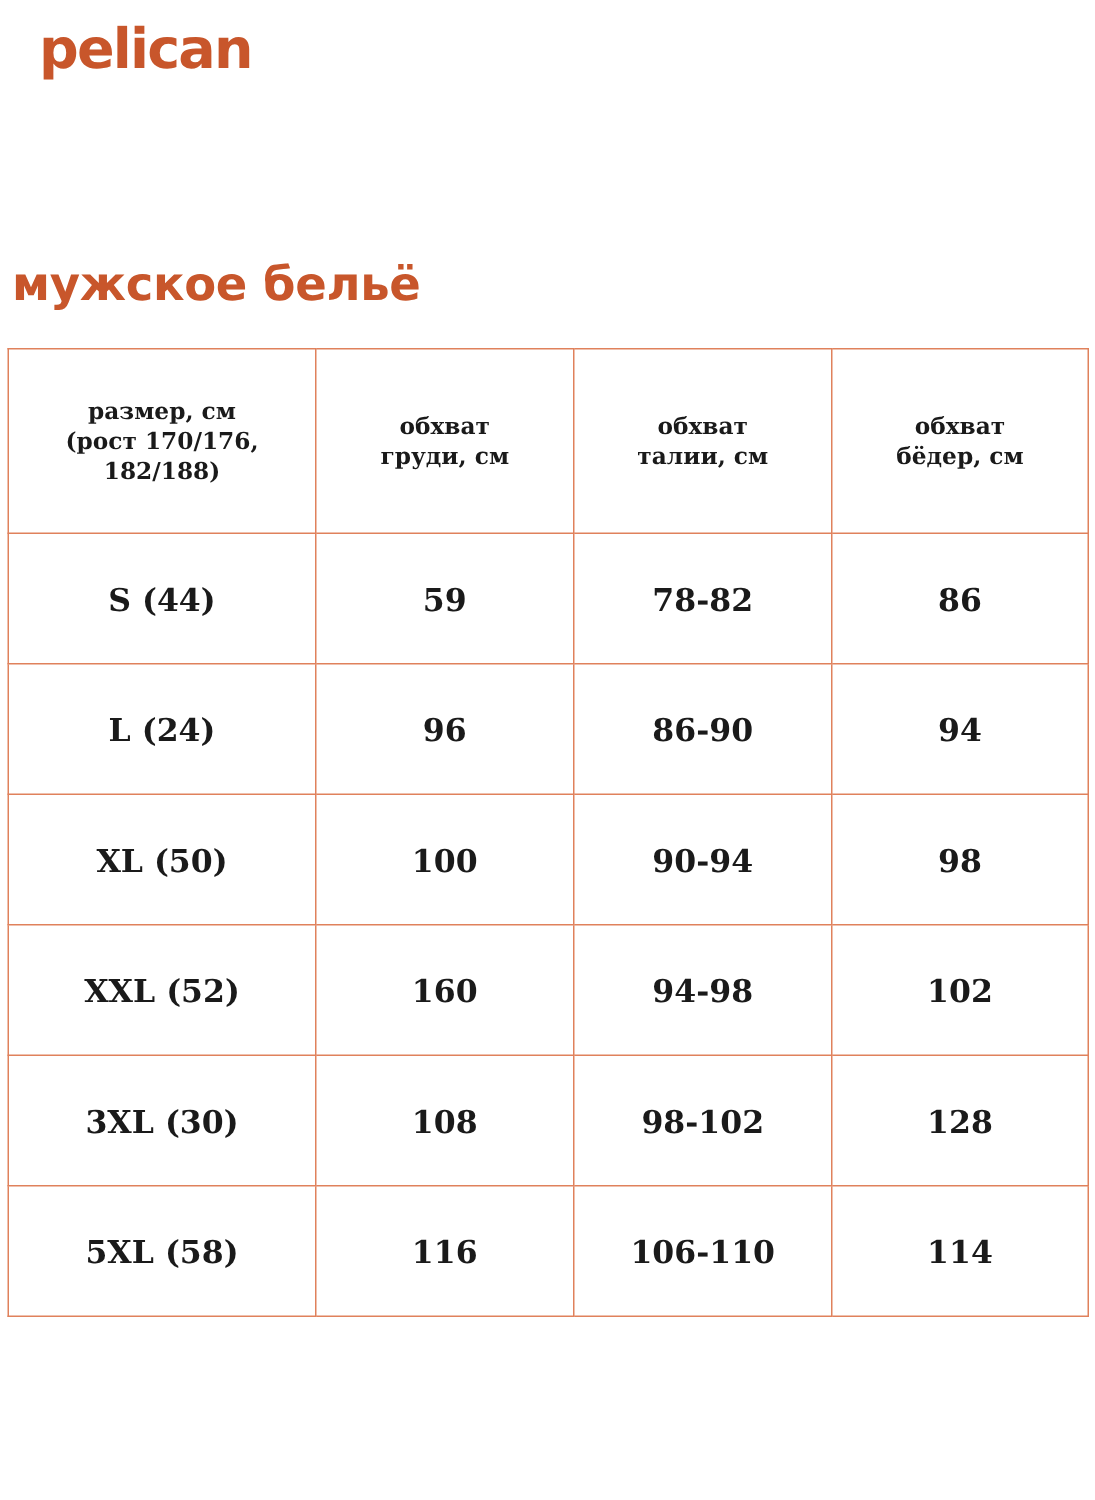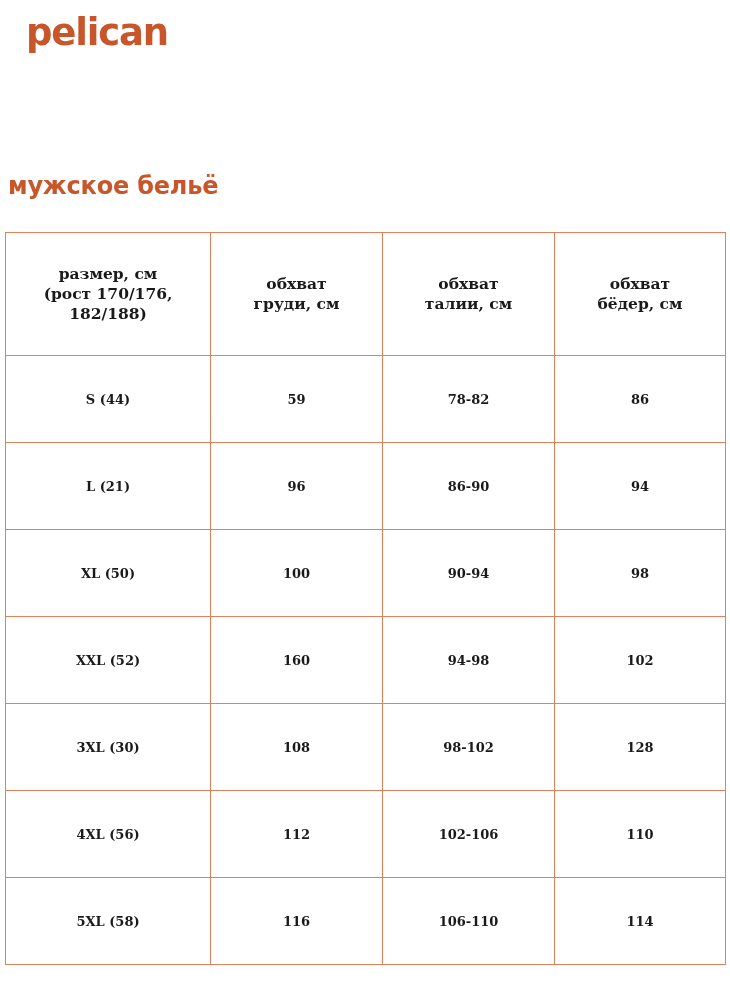--- a/index.html
+++ b/index.html
@@ -29,21 +29,21 @@
     font-weight: bold;
     letter-spacing: -1.2px;
     color: #c8562b;
     line-height: 1;
   }
   .title {
     position: absolute;
     left: 8px;
     top: 172px;
     font-family: "DejaVu Sans", sans-serif;
-    font-size: 24px;
+    font-size: 31px;
     font-weight: bold;
     color: #c8562b;
     letter-spacing: -0.2px;
   }
   .table-wrap {
     position: absolute;
     left: 5px;
     top: 232px;
     width: 720px;
   }
@@ -62,21 +62,21 @@
     color: #1a1a1a;
   }
   table.size-table thead th {
     height: 114px;
     font-size: 15.5px;
     line-height: 1.28;
     padding: 4px 6px;
   }
   table.size-table tbody td {
     height: 82px;
-    font-size: 13px;
+    font-size: 21px;
     padding: 2px 4px;
   }
   col.c1 { width: 205px; }
   col.c2 { width: 172px; }
   col.c3 { width: 172px; }
   col.c4 { width: 171px; }
   .hdr-line { display: block; }
 </style>
 </head>
 <body>
@@ -117,21 +117,21 @@
         </tr>
       </thead>
       <tbody>
         <tr>
           <td>S (44)</td>
           <td>59</td>
           <td>78-82</td>
           <td>86</td>
         </tr>
         <tr>
-          <td>L (21)</td>
+          <td>L (24)</td>
           <td>96</td>
           <td>86-90</td>
           <td>94</td>
         </tr>
         <tr>
           <td>XL (50)</td>
           <td>100</td>
           <td>90-94</td>
           <td>98</td>
         </tr>
@@ -141,26 +141,20 @@
           <td>94-98</td>
           <td>102</td>
         </tr>
         <tr>
           <td>3XL (30)</td>
           <td>108</td>
           <td>98-102</td>
           <td>128</td>
         </tr>
         <tr>
-          <td>4XL (56)</td>
-          <td>112</td>
-          <td>102-106</td>
-          <td>110</td>
-        </tr>
-        <tr>
           <td>5XL (58)</td>
           <td>116</td>
           <td>106-110</td>
           <td>114</td>
         </tr>
       </tbody>
     </table>
   </div>
 
 </div>

